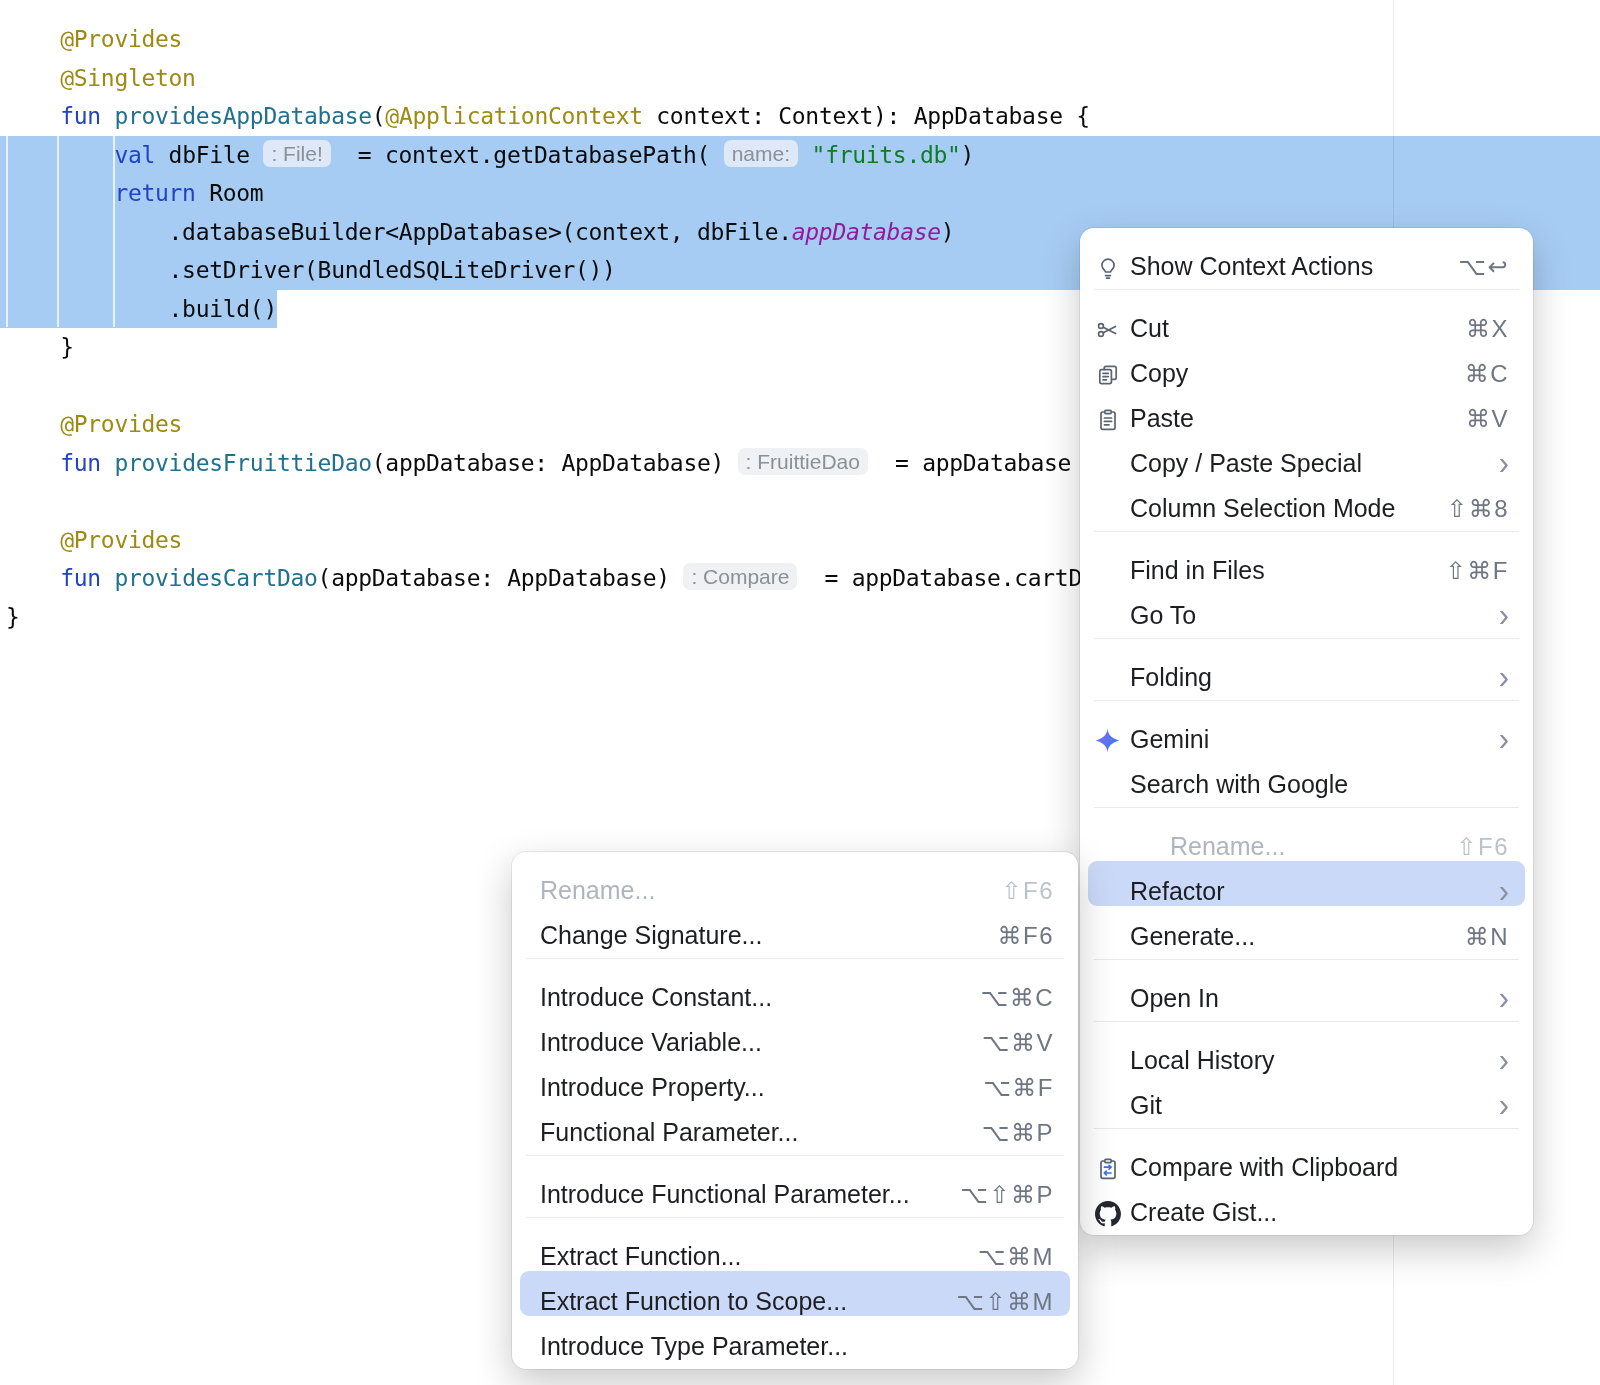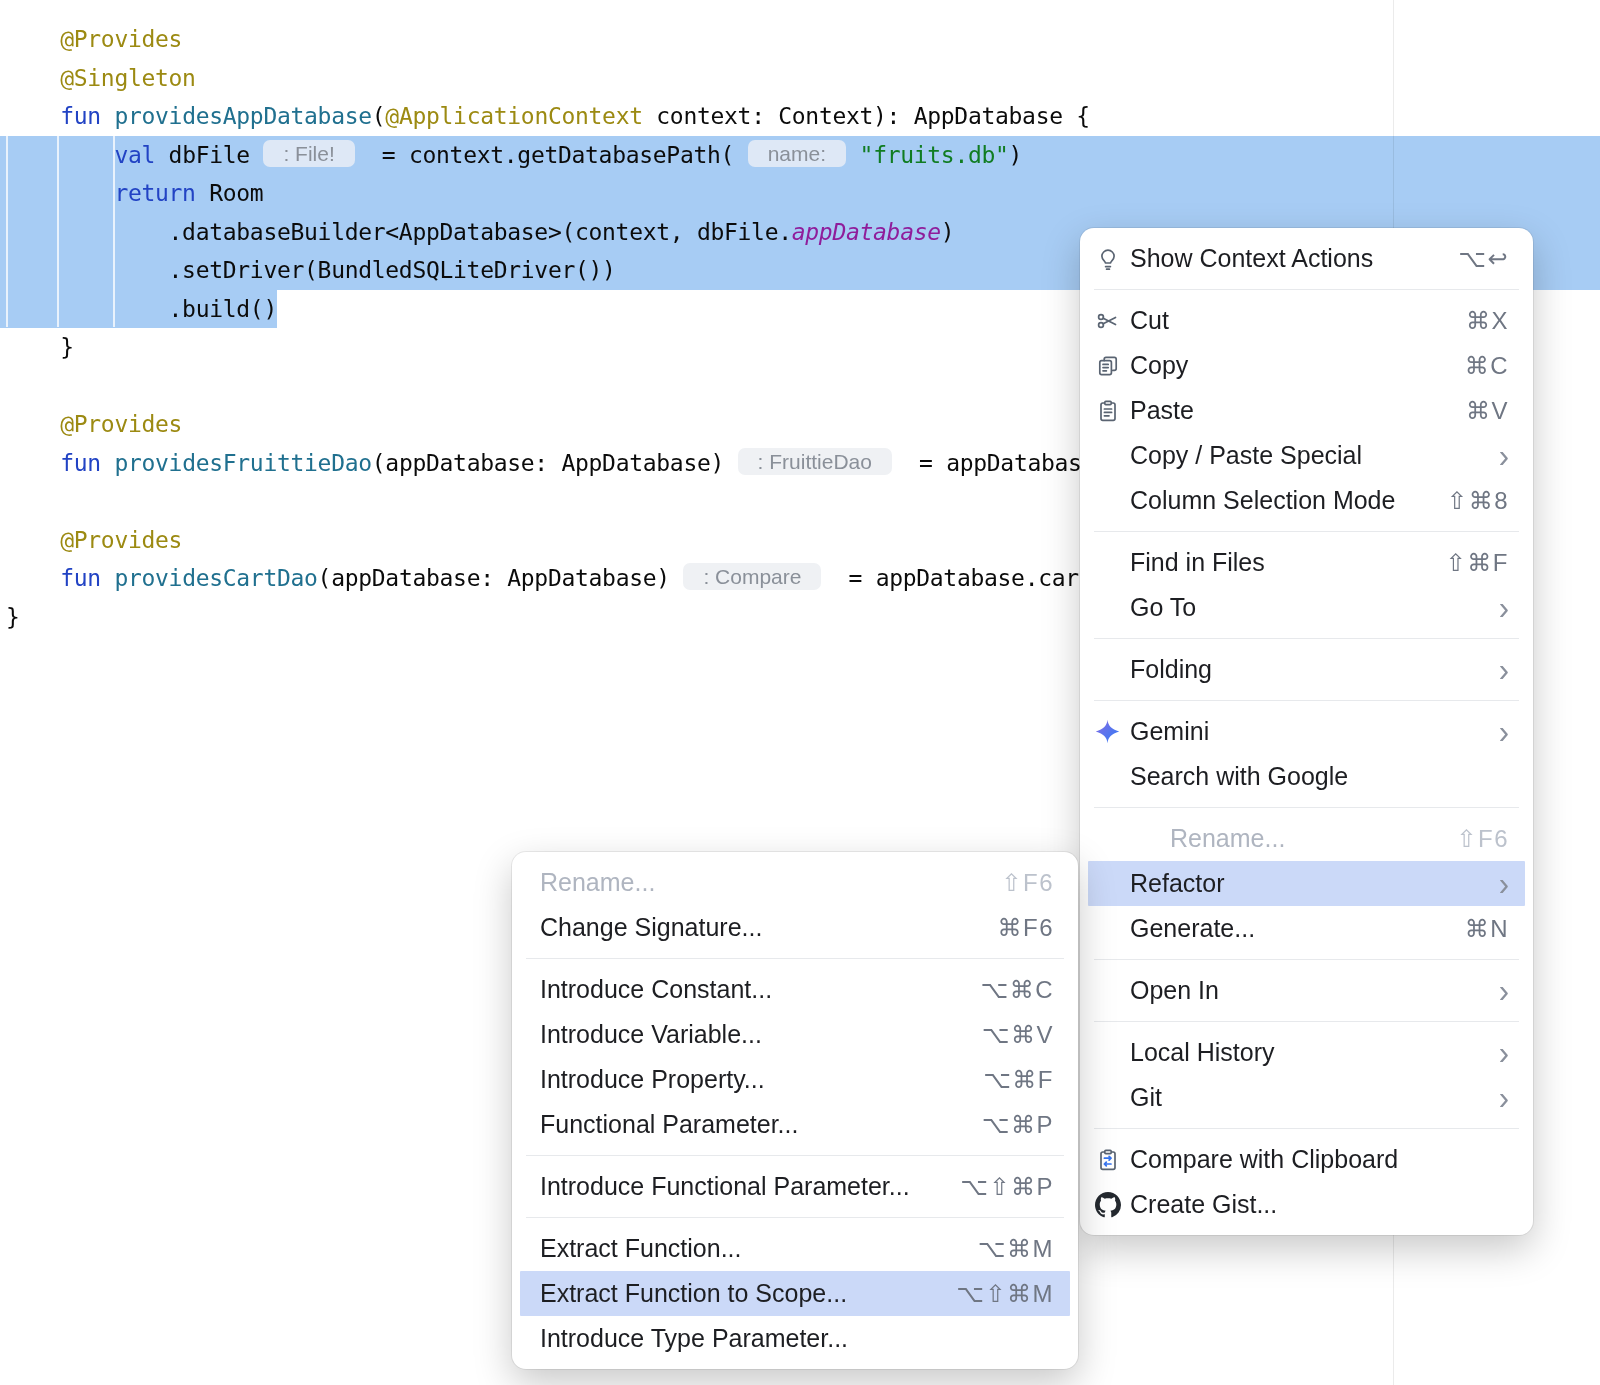--- a/index.html
+++ b/index.html
@@ -19,43 +19,43 @@
   .sel-full{background:#A7CCF4;margin-left:-6px;padding-left:6px;}
   .sel-text .line-inner{background:#A7CCF4;display:inline-block;margin-left:-6px;padding-left:6px;}
   .tok-k{color:#2243C4;}
   .tok-a{color:#9C8A12;}
   .tok-f{color:#20708F;}
   .tok-s{color:#107C22;}
   .tok-p{color:#8F1D9B;font-style:italic;}
   .tok-t{color:#0b0b0b;}
   .hint{
     display:inline-block;background:#EFF1F4;color:#8A9099;border-radius:7px;
-    padding:0 20px;font-family:"Liberation Sans","DejaVu Sans",sans-serif;
+    padding:0 8px;font-family:"Liberation Sans","DejaVu Sans",sans-serif;
     font-size:21px;line-height:27px;letter-spacing:0;position:relative;top:-2px;
   }
   .sel-full .hint,.sel-text .hint{background:#DEE8F6;}
   .indent-guide{position:absolute;width:1.5px;background:rgba(255,255,255,0.75);z-index:3;}
   #guide-a{left:6px;top:135px;height:192px;}
   #guide-b{left:57px;top:135px;height:192px;}
   #guide-c{left:113px;top:135px;height:192px;}
   #wrap-guide{position:absolute;left:1393px;top:0;width:1px;height:1385px;background:rgba(0,0,0,0.08);z-index:2;}
   
   .popup{
     position:absolute;background:#ffffff;border-radius:14px;padding:8px 0;
     box-shadow:0 0 0 1px rgba(0,0,0,0.07),0 14px 38px rgba(0,0,0,0.22);
     z-index:10;
   }
   #context-menu{left:1080px;top:228px;width:453px;}
   #refactor-menu{left:512px;top:852px;width:566px;z-index:20;}
   .menu-row{
-    height:45px;display:flex;align-items:center;
+    height:45px;display:flex;align-items:flex-end;
     padding:0 24px 0 14px;font-size:25px;color:#1d1e22;cursor:default;
   }
   #refactor-menu .menu-row{padding:0 24px 0 28px;}
-  .menu-row.highlighted{background:#CBD9F8;border-radius:1px;margin:0 8px;}
+  .menu-row.highlighted{background:#CBD9F8;border-radius:9px;margin:0 8px;}
   #context-menu .menu-row.highlighted{padding:0 16px 0 6px;}
   #refactor-menu .menu-row.highlighted{padding:0 16px 0 20px;}
   .menu-row.disabled{color:#AFB5C0;gap:40px;}
   .menu-row.disabled .shortcut{color:#BCC2CC;}
   .icon-slot{width:27px;height:27px;margin-right:9px;flex:none;display:flex;align-items:center;justify-content:center;}
   .mlabel{white-space:nowrap;}
   .shortcut{margin-left:auto;color:#6F7683;font-size:24px;letter-spacing:1.5px;white-space:nowrap;font-family:"Liberation Sans","DejaVu Sans",sans-serif;}
   .chev{margin-left:auto;color:#8A909C;font-size:31px;line-height:1;transform:scaleY(1.05);}
   .menu-sep{height:1px;background:#E7E9EC;margin:8px 14px;}
 </style>

